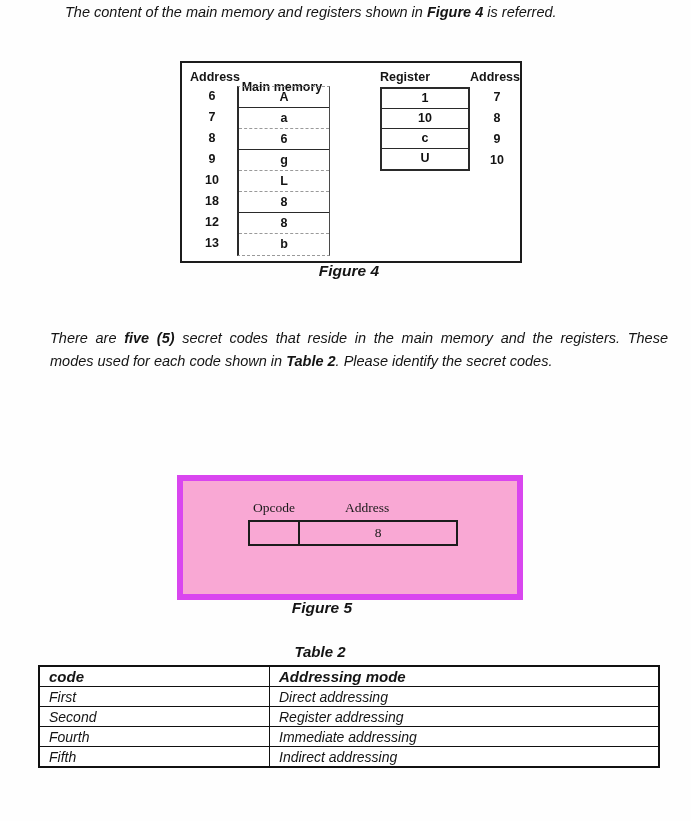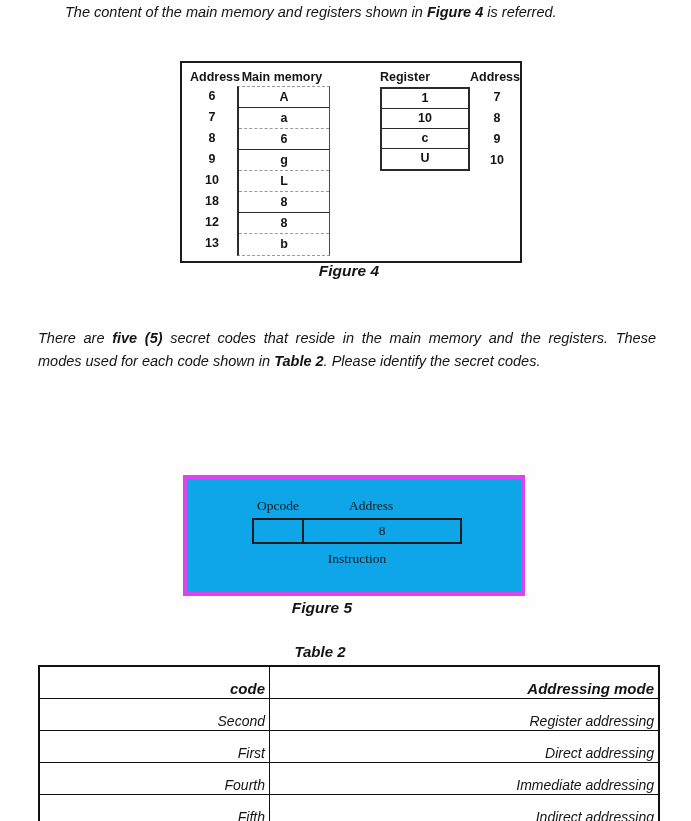--- a/index.html
+++ b/index.html
@@ -11,21 +11,21 @@
   }
   .abs { position:absolute; }
   .bold { font-weight:bold; }
 
   
   .intro {
     left:45px; top:3px; width:600px;
     font-style:italic; font-size:14.5px; line-height:19px; color:#141414;margin-left:20px;
   }
   .para {
-    left:38px; top:327px; width:618px;
+    left:50px; top:327px; width:618px;
     font-style:italic; font-size:14.5px; line-height:23px; color:#141414;
   }
   .para .pline { text-align:justify; }
   .para .pline.jfull { text-align-last:justify; }
 
   
   .fig4-box {
     left:180px; top:61px; width:338px; height:198px;
     border:2px solid #1c1c1c; background:#fff;
   }
@@ -53,58 +53,58 @@
   .regcell.bsolid { border-bottom:1px solid #2a2a2a; }
   .reg-addr-col { left:295px; top:24px; width:40px; }
 
   .figcaption {
     font-weight:bold; font-style:italic; font-size:15.5px;
     text-align:center; color:#141414;
   }
 
   
   .fig5-box {
-    left:183px; top:475px; width:334px; height:113px;
-    border:4px solid #d946ef; background:#0ea5e9;
+    left:177px; top:475px; width:334px; height:113px;
+    border:6px solid #d946ef; background:#f9a8d4;
   }
   .seriflbl { font-family:"Liberation Serif", serif; font-size:13.5px; color:#1a1a1a; white-space:nowrap; }
   .instr-bar {
     left:65px; top:39px; width:210px; height:26px;
     border:2px solid #1c1c1c; box-sizing:border-box; display:flex;
   }
   .opcode-cell { width:50px; border-right:2px solid #1c1c1c; box-sizing:border-box; }
   .addr-cell { flex:1; display:flex; align-items:center; justify-content:center; }
 
   
   .t2 {
     position:absolute; left:38px; top:665px; width:622px;
     border-collapse:collapse; background:#fff;
     border:2px solid #111;
   }
   .t2 td {
     border:1px solid #111;
     font-style:italic; font-size:14px; line-height:18px;
-    padding:13px 4px 0 9px; vertical-align:top; color:#141414;text-align:right;
+    padding:1px 4px 0 9px; vertical-align:top; color:#141414;
   }
   .t2 td.c1 { width:216px; }
   .t2 tr.hdr td { font-weight:bold; font-size:15px; }
   .t2 .upright { font-style:normal; }
 </style>
 </head>
 <body>
 
 <div id="page">
 
   <div class="abs intro">
     <span>The content of the main memory and registers shown in </span><span class="bold">Figure 4</span><span> is referred.</span>
   </div>
 
   <div class="abs fig4-box">
     <div class="abs colhead" style="left:8px; top:7px;">Address</div>
-    <div class="abs colhead" style="left:55px; top:7px; width:90px; text-align:center;">Main memory</div>
+    <div class="abs colhead" style="left:55px; top:17px; width:90px; text-align:center;">Main memory</div>
 
     <div class="abs mem-addr-col">
       <div class="addrnum">6</div>
       <div class="addrnum">7</div>
       <div class="addrnum">8</div>
       <div class="addrnum">9</div>
       <div class="addrnum">10</div>
       <div class="addrnum">18</div>
       <div class="addrnum">12</div>
       <div class="addrnum">13</div>
@@ -150,40 +150,39 @@
     </div>
   </div>
 
   <div class="abs fig5-box">
     <div class="abs seriflbl" style="left:70px; top:19px;">Opcode</div>
     <div class="abs seriflbl" style="left:162px; top:19px;">Address</div>
     <div class="abs instr-bar">
       <div class="opcode-cell"></div>
       <div class="addr-cell seriflbl">8</div>
     </div>
-    <div class="abs seriflbl" style="left:65px; top:72px; width:210px; text-align:center;">Instruction</div>
   </div>
 
   <div class="abs figcaption" style="left:155px; top:599px; width:334px;">Figure 5</div>
 
   <div class="abs figcaption" style="left:230px; top:643px; width:180px; font-size:15px;">Table 2</div>
 
   <table class="t2">
     <tbody>
         <tr class="hdr" style="height:18px;">
       <td class="c1">code</td>
       <td>Addressing mode</td>
     </tr>
+    <tr style="height:20px;">
+      <td class="c1">First</td>
+      <td>Direct addressing</td>
+    </tr>
     <tr style="height:19px;">
       <td class="c1">Second</td>
       <td>Register addressing</td>
-    </tr>
-    <tr style="height:20px;">
-      <td class="c1">First</td>
-      <td>Direct addressing</td>
     </tr>
     <tr style="height:18px;">
       <td class="c1">Fourth</td>
       <td>Immediate addressing</td>
     </tr>
     <tr style="height:19px;">
       <td class="c1">Fifth</td>
       <td>Indirect addressing</td>
     </tr>
   </tbody>

